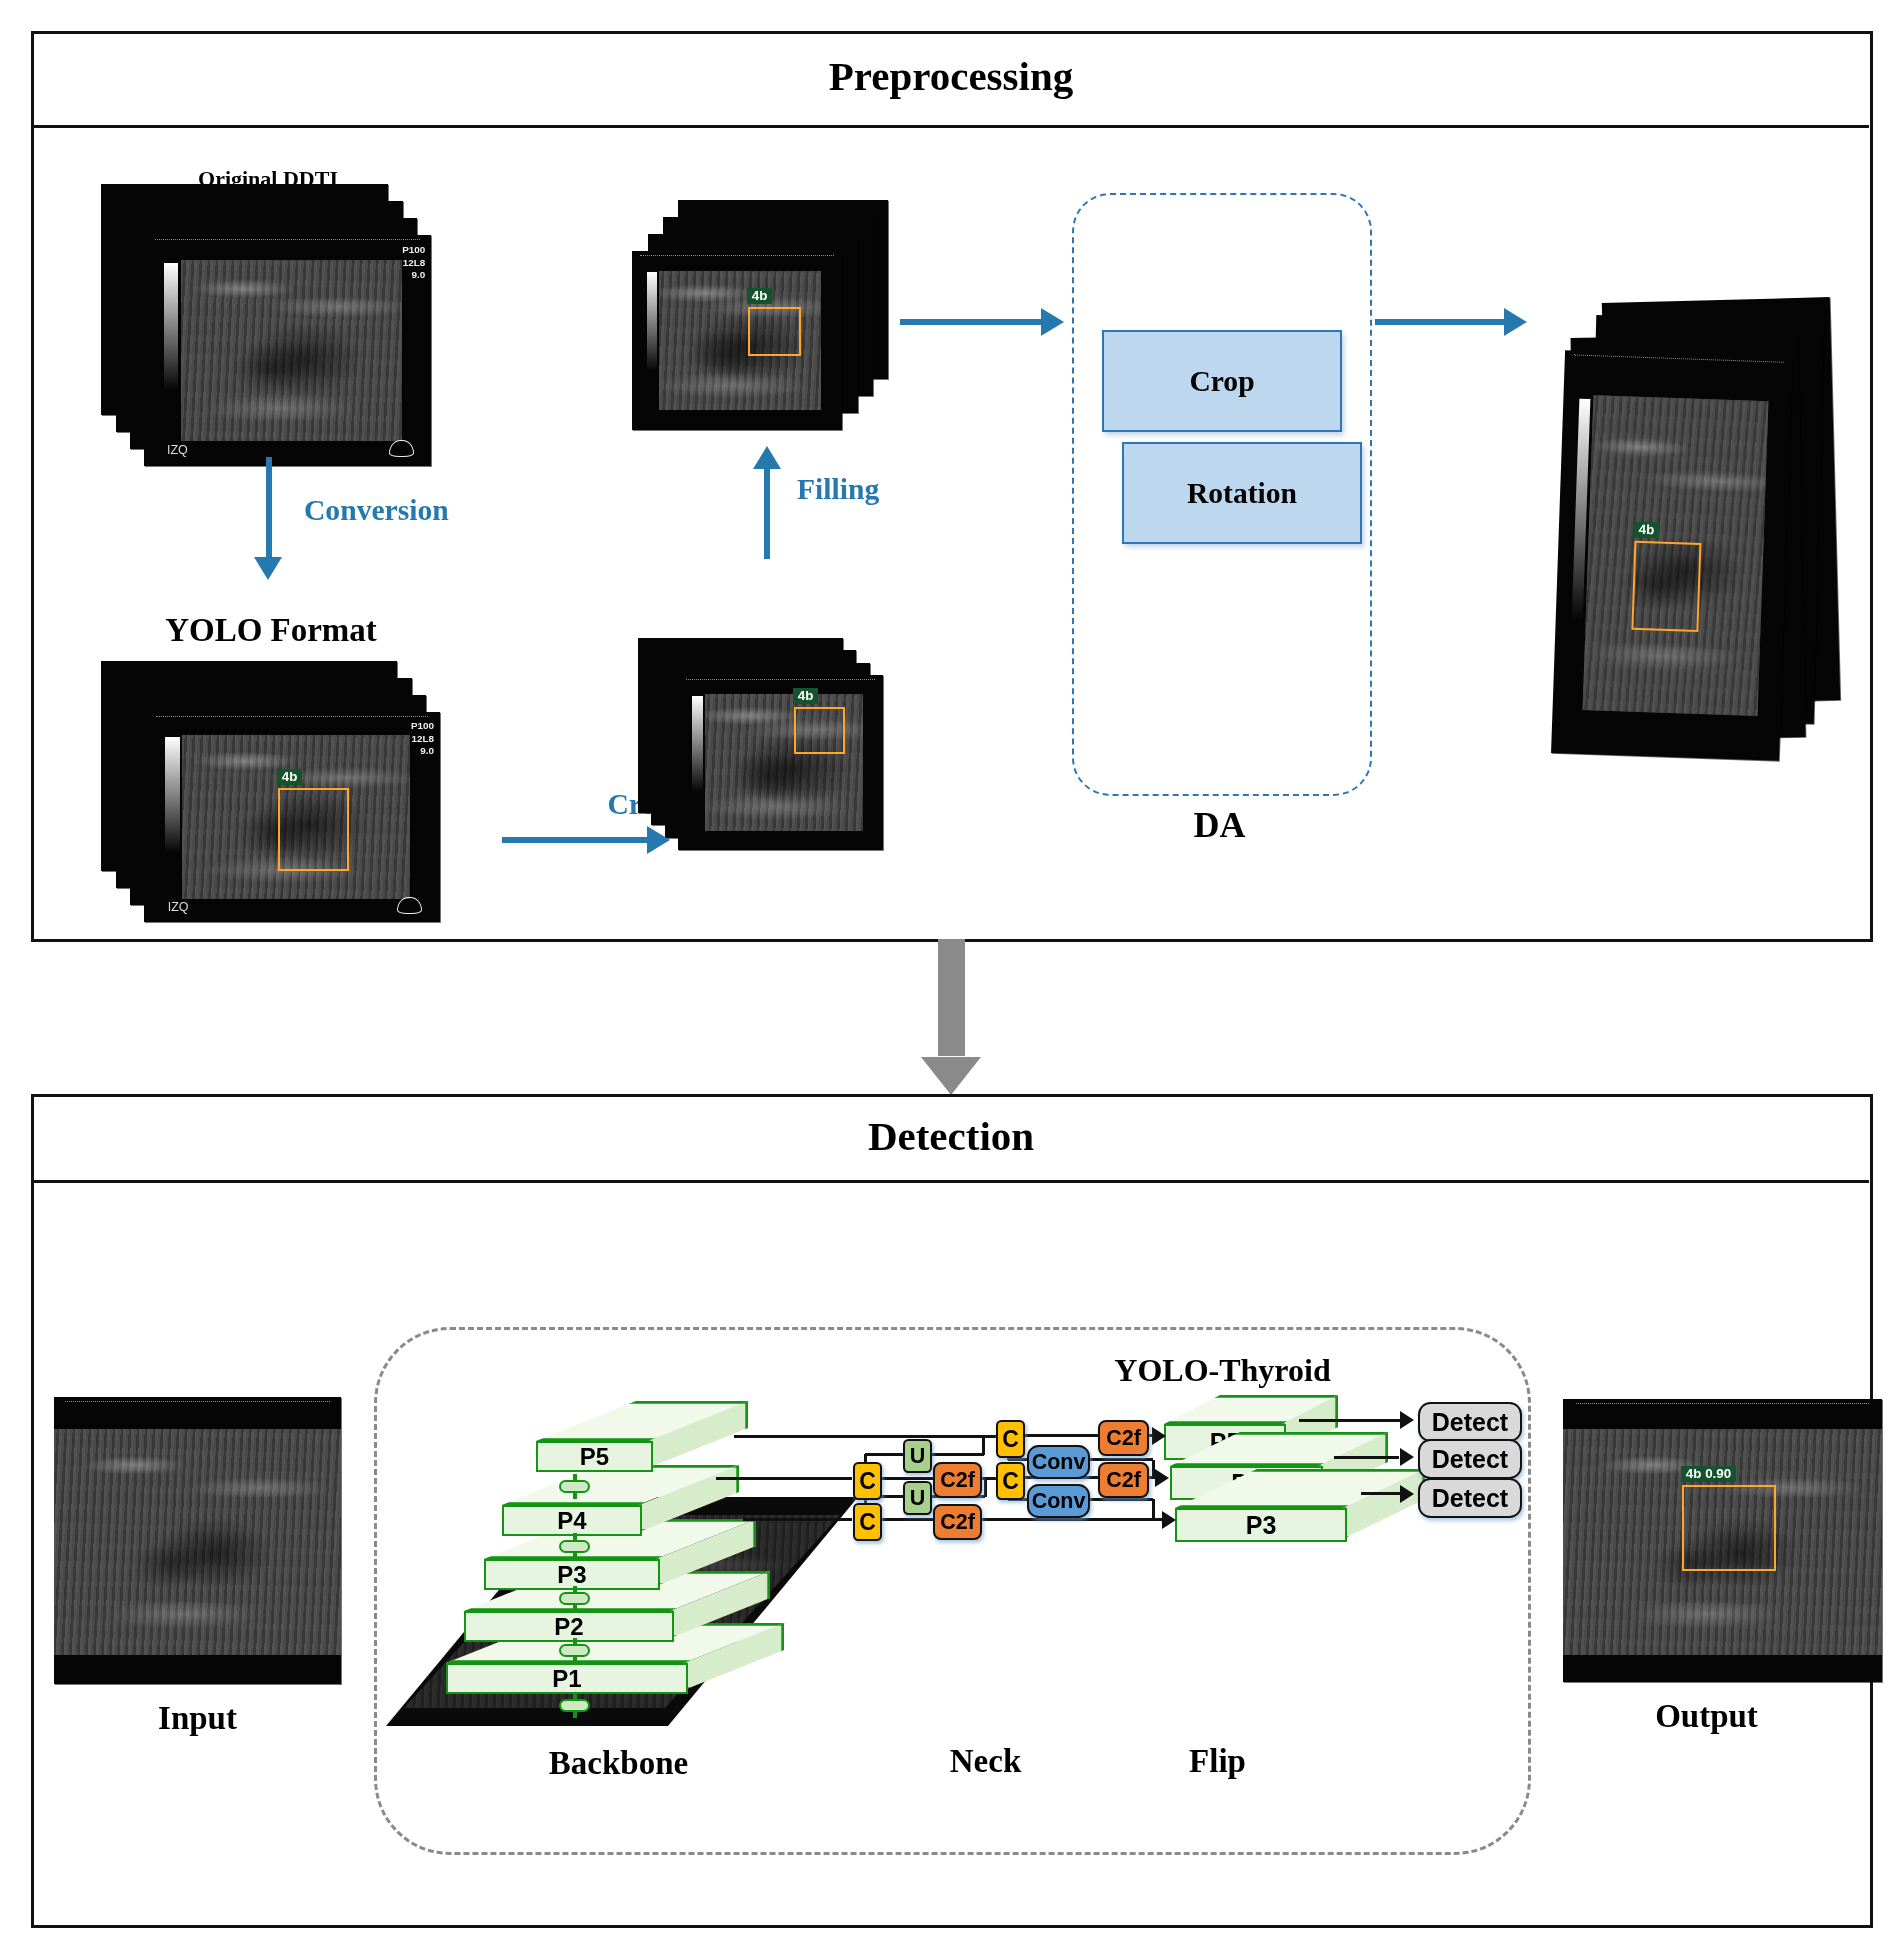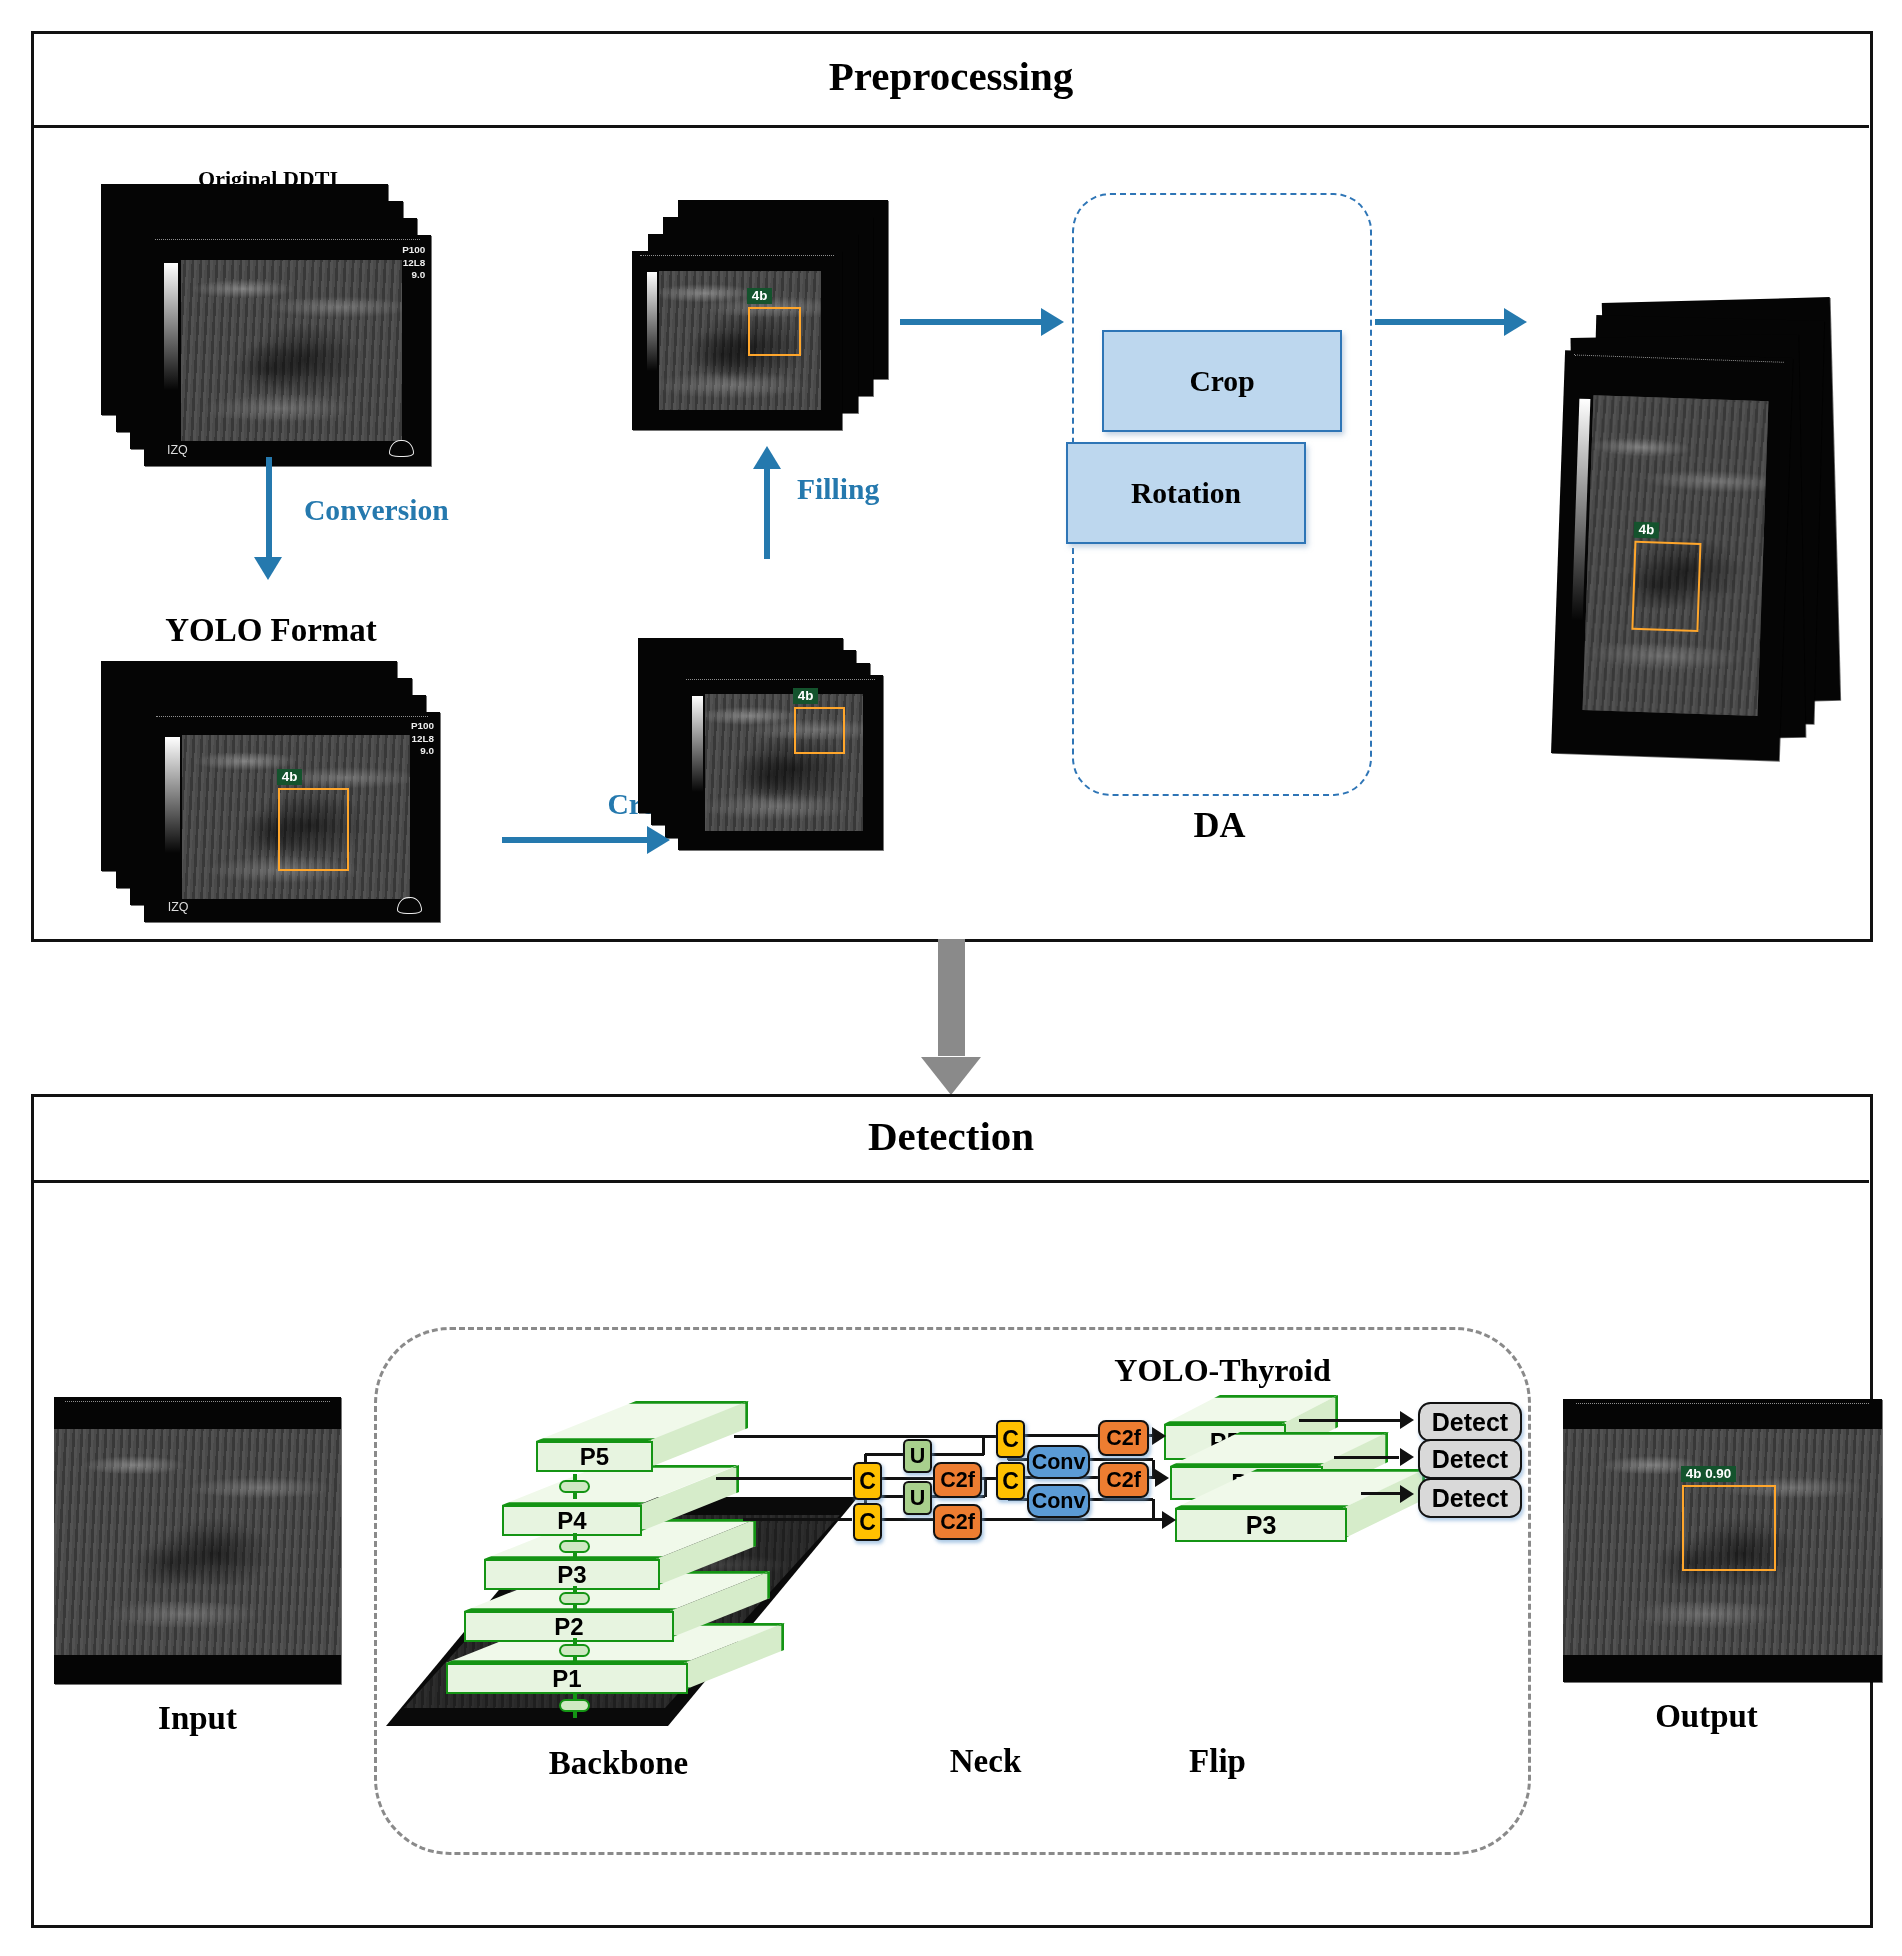--- a/index.html
+++ b/index.html
@@ -197,21 +197,21 @@
       <div class="abs" style="left: 254px; top: 557px; width: 0px; height: 0px; border-left: 14.3px solid transparent; border-right: 14.3px solid transparent; border-top: 23px solid rgb(37, 121, 174);"></div>
       <div class="abs" style="left: 502px; top: 837px; width: 145px; height: 6.3px; background: rgb(37, 121, 174);"></div>
       <div class="abs" style="left: 647px; top: 826px; width: 0px; height: 0px; border-top: 14.3px solid transparent; border-bottom: 14.3px solid transparent; border-left: 23px solid rgb(37, 121, 174);"></div>
       <div class="abs" style="left: 764px; top: 469px; width: 6.3px; height: 90px; background: rgb(37, 121, 174);"></div>
       <div class="abs" style="left: 753px; top: 446px; width: 0px; height: 0px; border-left: 14.3px solid transparent; border-right: 14.3px solid transparent; border-bottom: 23px solid rgb(37, 121, 174);"></div>
       <div class="abs" style="left: 900px; top: 319px; width: 141px; height: 6.3px; background: rgb(37, 121, 174);"></div>
       <div class="abs" style="left: 1041px; top: 308px; width: 0px; height: 0px; border-top: 14.3px solid transparent; border-bottom: 14.3px solid transparent; border-left: 23px solid rgb(37, 121, 174);"></div>
       <div class="abs" style="left: 1375px; top: 319px; width: 129px; height: 6.3px; background: rgb(37, 121, 174);"></div>
       <div class="abs" style="left: 1504px; top: 308px; width: 0px; height: 0px; border-top: 14.3px solid transparent; border-bottom: 14.3px solid transparent; border-left: 23px solid rgb(37, 121, 174);"></div>
       <div class="da-box" style="left: 1102px; top: 330px; width: 236px; height: 98px;">Crop</div>
-      <div class="da-box" style="left: 1066px; top: 442px; width: 236px; height: 98px;">Rotation</div>
+      <div class="da-box" style="left: 1122px; top: 442px; width: 236px; height: 98px;">Rotation</div>
       <div class="poly" style="left: 386px; top: 1497px; width: 472px; height: 229px; background: rgb(10, 10, 10); clip-path: polygon(190px 0px, 472px 0px, 282px 229px, 0px 229px);"></div>
       <div class="poly ustex" style="left: 404px; top: 1515px; width: 436px; height: 193px; filter: brightness(0.55); clip-path: polygon(176px 0px, 436px 0px, 261px 193px, 0px 193px);"></div>
       <div class="poly" style="left: 446px; top: 1623px; width: 339px; height: 40px; background: rgb(240, 249, 234); border: 0px; clip-path: polygon(0px 100%, 100px 0px, 100% 0px, 238px 100%); box-shadow: rgb(20, 148, 20) 0px 0px 0px 2.7px inset;"></div>
       <div class="poly" style="left: 684px; top: 1623px; width: 100px; height: 67px; background: rgb(214, 236, 202); clip-path: polygon(0px 40px, 100% 0px, 100% 27px, 0px 100%); box-shadow: rgb(20, 148, 20) 0px 0px 0px 2.7px inset;"></div>
       <div class="slab-front" style="left: 446px; top: 1663px; width: 238px; height: 27px; font-size: 24px;">P1</div>
       <div class="poly" style="left: 464px; top: 1571px; width: 306px; height: 40px; background: rgb(240, 249, 234); border: 0px; clip-path: polygon(0px 100%, 100px 0px, 100% 0px, 206px 100%); box-shadow: rgb(20, 148, 20) 0px 0px 0px 2.7px inset;"></div>
       <div class="poly" style="left: 670px; top: 1571px; width: 100px; height: 67px; background: rgb(214, 236, 202); clip-path: polygon(0px 40px, 100% 0px, 100% 27px, 0px 100%); box-shadow: rgb(20, 148, 20) 0px 0px 0px 2.7px inset;"></div>
       <div class="slab-front" style="left: 464px; top: 1611px; width: 206px; height: 27px; font-size: 24px;">P2</div>
       <div class="poly" style="left: 484px; top: 1519px; width: 272px; height: 40px; background: rgb(240, 249, 234); border: 0px; clip-path: polygon(0px 100%, 100px 0px, 100% 0px, 172px 100%); box-shadow: rgb(20, 148, 20) 0px 0px 0px 2.7px inset;"></div>
       <div class="poly" style="left: 656px; top: 1519px; width: 100px; height: 67px; background: rgb(214, 236, 202); clip-path: polygon(0px 40px, 100% 0px, 100% 27px, 0px 100%); box-shadow: rgb(20, 148, 20) 0px 0px 0px 2.7px inset;"></div>

